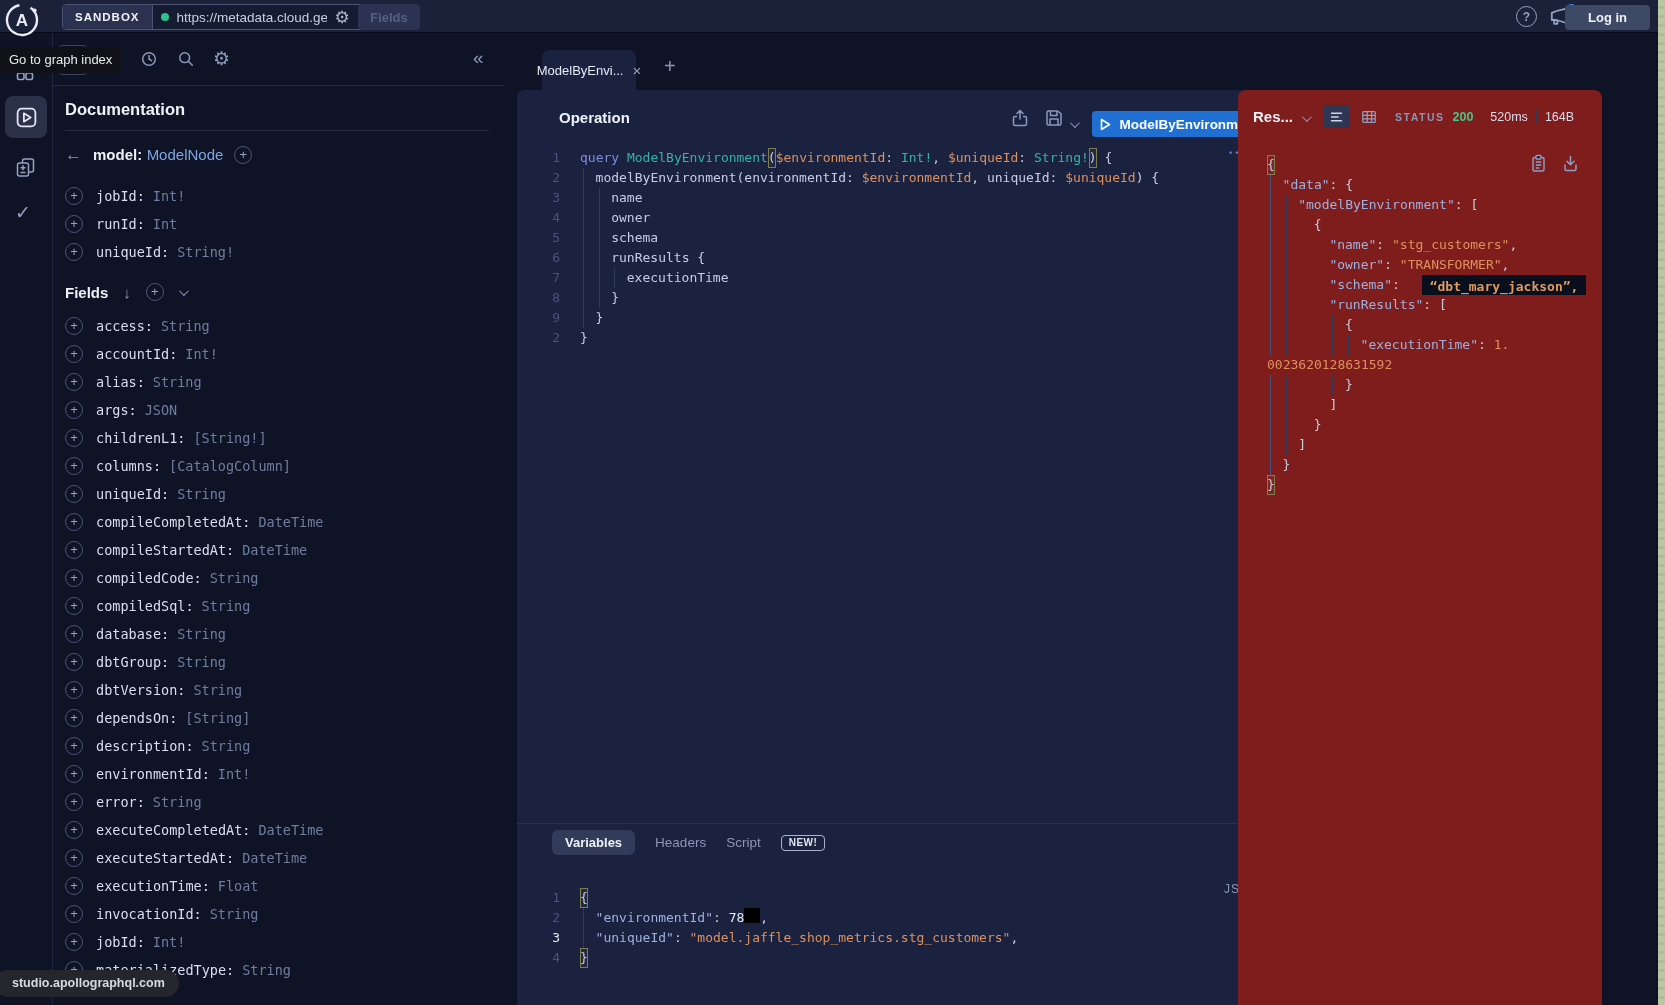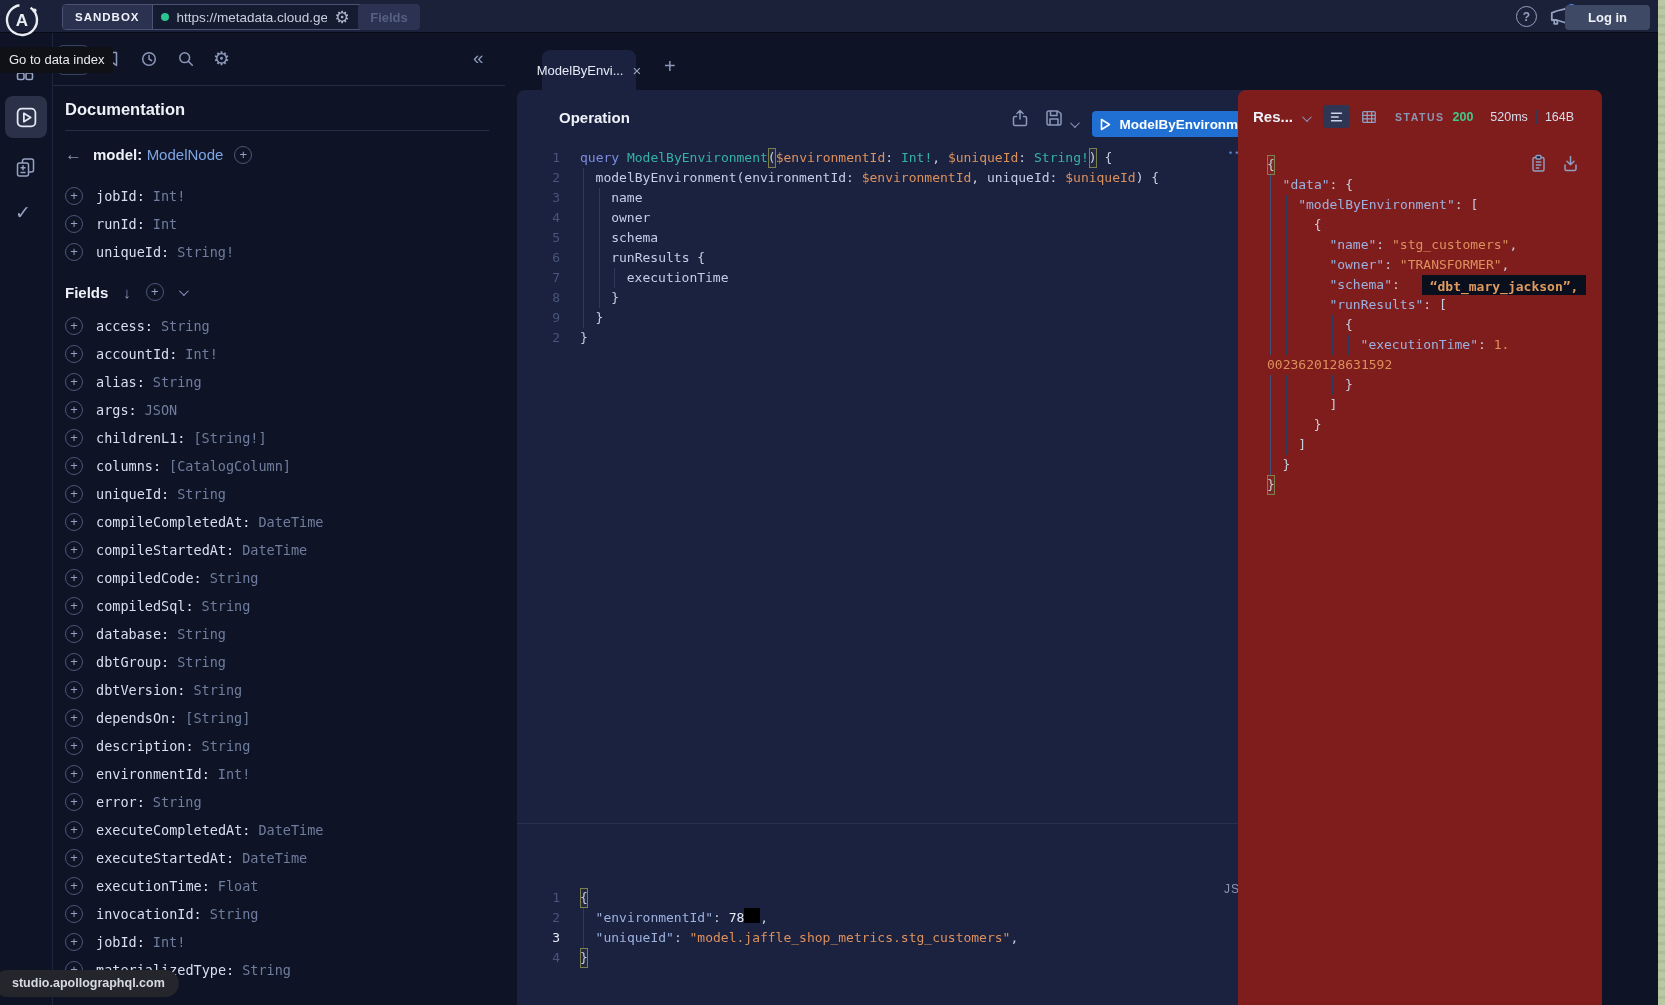--- a/index.html
+++ b/index.html
@@ -194,21 +194,21 @@
 </div>
 <div class="tbicon" style="left:177px">
   <svg width="18" height="18" viewBox="0 0 18 18" fill="none" stroke="#8b98ba" stroke-width="1.5" stroke-linecap="round">
       <circle cx="7.7" cy="7.7" r="4.9"></circle>
       <path d="M11.5 11.5 L15.3 15.3"></path>
     </svg>
 </div>
 <div class="tbicon" style="left:213px; top:47px; font-size:19px">⚙</div>
 <div class="collapse">«</div>
 <div class="dochr"></div>
-<div class="tooltip">Go to data index</div>
+<div class="tooltip">Go to graph index</div>
 
 <div class="docpanel">
   <div class="doctitle">Documentation</div>
   <div class="docdiv"></div>
   <div class="modelrow">
     <span class="backarrow">←</span>
     <span>
       <span class="modelname">model:</span>
       <span class="modeltype">ModelNode</span>
     </span>
@@ -412,20 +412,26 @@
           <circle cx="8" cy="6" r="1"></circle>
           <circle cx="11.5" cy="6" r="1"></circle>
           <circle cx="15" cy="6" r="1"></circle>
           <circle cx="18" cy="6" r="1"></circle>
       </g>
       <path d="M7 11.5 h8"></path>
     </svg>
   </div>
   <div class="opdivider"></div>
 
+  <div class="vtabs">
+    <span class="vtab-active">Variables</span>
+    <span class="vtab">Headers</span>
+    <span class="vtab">Script</span>
+    <span class="newbadge">NEW!</span>
+  </div>
   <div class="dblchev">
     <svg width="16" height="16" viewBox="0 0 16 16" fill="none" stroke="#96a2c2" stroke-width="1.5" stroke-linecap="round" stroke-linejoin="round">
       <path d="M3.5 3.5 L8 7.5 L12.5 3.5 M3.5 8.5 L8 12.5 L12.5 8.5"></path>
     </svg>
   </div>
   <div class="jsonlabel">JSON</div>
   <div class="codeblock vareditor" id="varcode">
       <div class="cl"><span class="ln">1</span><span class="pad"></span><span class="tk-bm">{</span></div>
       <div class="cl"><span class="ln">2</span><span class="pad"></span><span class="g"></span><span class="tk-key">"environmentId"</span><span class="tk-p">: </span><span class="tk-n">78</span><span class="tk-blk"></span><span class="tk-p">,</span></div>
       <div class="cl"><span class="ln lnb">3</span><span class="pad"></span><span class="g"></span><span class="tk-key">"uniqueId"</span><span class="tk-p">: </span><span class="tk-s">"model.jaffle_shop_metrics.stg_customers"</span><span class="tk-p">,</span></div>

